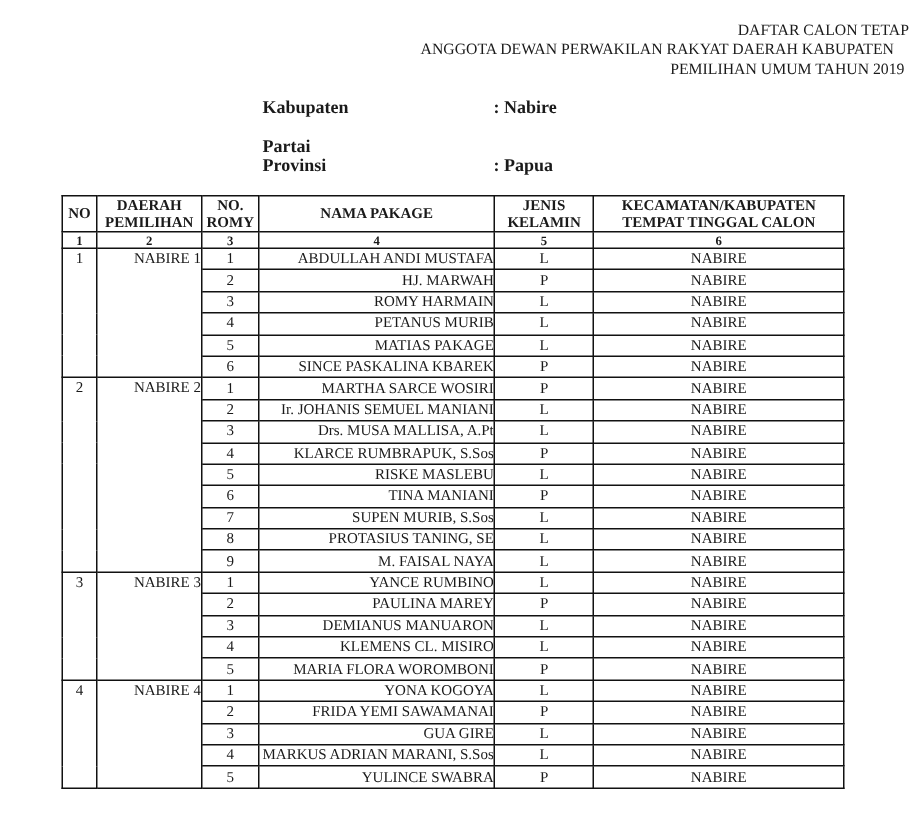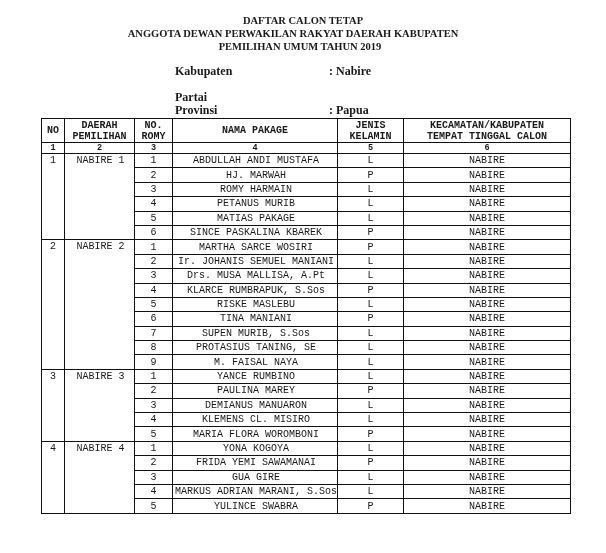--- a/index.html
+++ b/index.html
@@ -1,32 +1,32 @@
 <!DOCTYPE html>
 <html><head>
 <meta charset="utf-8">
 <style>
   html, body { margin:0; padding:0; background:#ffffff; }
   body { width:606px; height:553px; position:relative; overflow:hidden;
          font-family: "Liberation Serif", "DejaVu Serif", serif; color:#1a1a1a; }
-  .title { position:absolute; left:0; width:606px; text-align:center; font-weight:bold; font-size:10.5px; line-height:13px; }
+  .title { position:absolute; left:0; width:606px; text-align:right; font-weight:normal; font-size:10.5px; line-height:13px; }
   .t1 { top:14px; left:0; width:606px; }
   .t2 { top:27px; left:-10px; width:606px; }
   .t3 { top:40px; left:-3px; width:606px; }
   .meta { position:absolute; font-weight:bold; font-size:12px; line-height:13px; }
   .meta .lbl { position:absolute; left:0; white-space:nowrap; }
   .meta .val { position:absolute; left:154px; white-space:nowrap; }
   .meta-row { position:absolute; left:175px; width:420px; height:13px; }
-  table { position:absolute; left:41px; top:118px; border-collapse:collapse; table-layout:fixed;font-family:Liberation Mono, monospace; }
+  table { position:absolute; left:41px; top:130px; border-collapse:collapse; table-layout:fixed; }
   td, th { border:1.5px solid #111; padding:0; font-size:10px; line-height:13px; overflow:hidden; white-space:nowrap; }
   th { font-weight:bold; text-align:center; height:23px; font-size:10px; line-height:11px; }
   tr.numrow td { height:10px; font-size:8.5px; line-height:10px; text-align:center; font-weight:bold; }
   tr.data td { height:13.4px; }
   td.c { text-align:center; }
-  td.l { text-align:center; padding-left:2px; }
+  td.l { text-align:right; padding-left:2px; }
   td.top { vertical-align:top; }
 </style>
 </head>
 <body>
 
 <div>
   <div class="title t1">DAFTAR CALON TETAP</div>
   <div class="title t2">ANGGOTA DEWAN PERWAKILAN RAKYAT DAERAH KABUPATEN</div>
   <div class="title t3">PEMILIHAN UMUM TAHUN 2019</div>
 </div>

